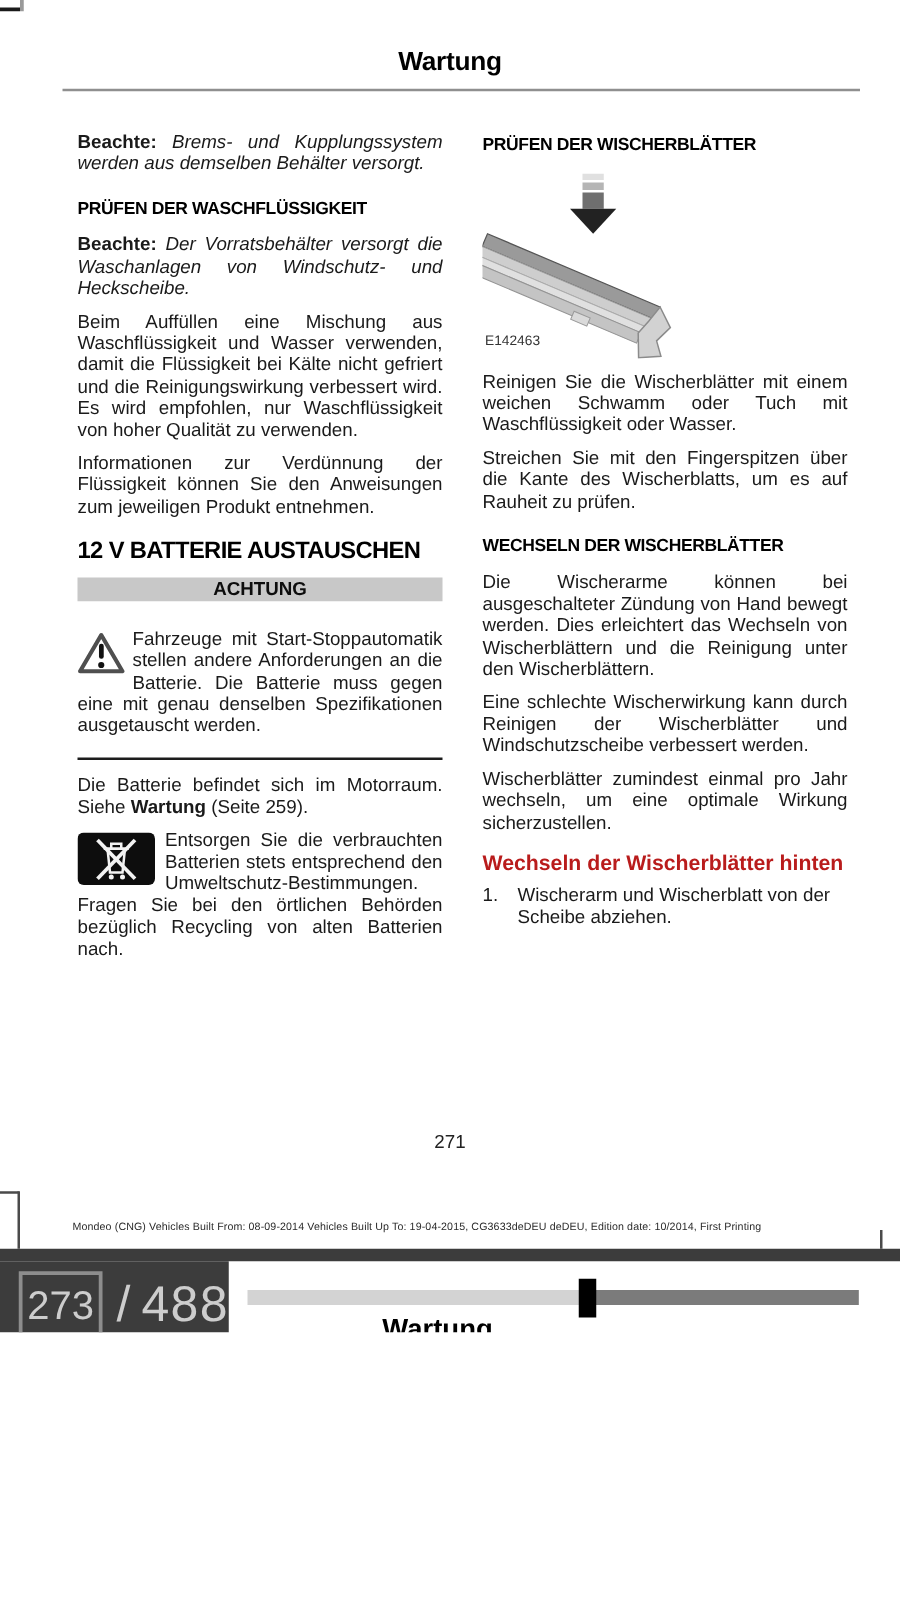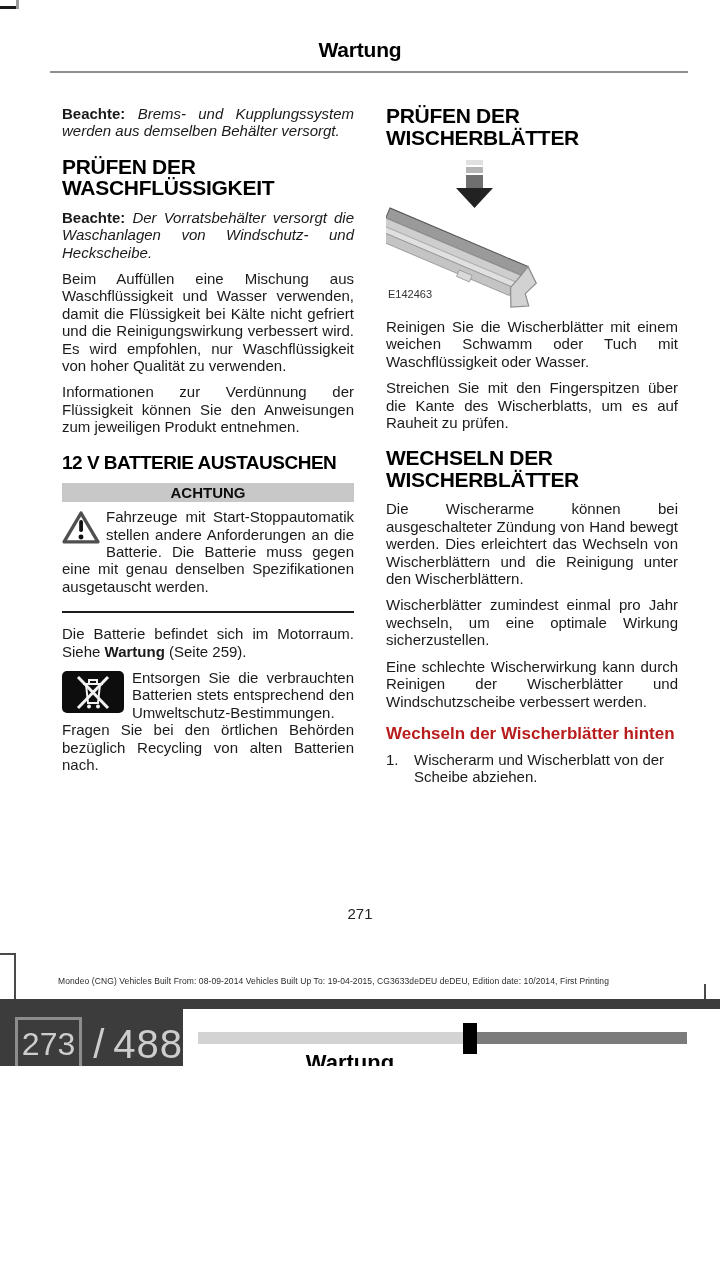--- a/index.html
+++ b/index.html
@@ -11,30 +11,30 @@
              font-size:21px;font-weight:700;color:#000;letter-spacing:-0.2px;}
   .doc-rule{position:absolute;top:71px;left:50px;width:638px;height:2px;background:#8f8f8f;}
 
   .col{position:absolute;top:105px;width:292px;}
   .col-left{left:62px;}
   .col-right{left:386px;}
 
   p.body{font-size:15px;line-height:17.4px;margin:0 0 9px;text-align:justify;}
   p.body:last-child{margin-bottom:0;}
   .note i{font-style:italic;}
-  .h-sec{font-size:21px;line-height:21.5px;font-weight:700;color:#000;
+  .h-sec{font-size:14px;line-height:21.5px;font-weight:700;color:#000;
          letter-spacing:-0.3px;margin:16px 0 10px;}
   .h-first{margin-top:0;}
   .h-narrow{width:250px;}
   .h-nowrap{white-space:nowrap;font-size:19px;letter-spacing:-0.5px;}
   .h-sub{font-size:17px;line-height:19px;font-weight:700;color:#b91c1c;margin:14px 0 8px;}
 
   .warnbox{border-bottom:2px solid #1c1c1c;padding-bottom:16px;margin:4px 0 12px;}
   .warnbar{background:#c8c8c8;height:19px;line-height:19px;text-align:center;
-           font-weight:700;font-size:15px;color:#0d0d0d;margin-bottom:6px;}
+           font-weight:700;font-size:15px;color:#0d0d0d;margin-bottom:22px;}
   .warn-tri{float:left;margin:2px 6px 3px 0;}
   .warn-text{text-align:justify;}
   .disposal-icon{float:left;margin:2px 8px 3px 0;}
 
   .fig{position:relative;height:150px;margin:2px 0 10px;}
   .fig svg{position:absolute;left:0;top:0;}
   .fig-label{position:absolute;left:2px;bottom:8px;font-size:11px;color:#333;}
 
   .num-li{display:flex;margin:2px 0 9px;}
   .num-li .n{width:28px;flex:none;font-size:15px;line-height:17.4px;}
@@ -155,22 +155,22 @@
         </svg>
         <span class="fig-label">E142463</span>
       </div>
 
       <p class="body">Reinigen Sie die Wischerblätter mit einem weichen Schwamm oder Tuch mit Waschflüssigkeit oder Wasser.</p>
       <p class="body">Streichen Sie mit den Fingerspitzen über die Kante des Wischerblatts, um es auf Rauheit zu prüfen.</p>
 
       <div class="h-sec h-narrow">WECHSELN DER WISCHERBLÄTTER</div>
 
       <p class="body">Die Wischerarme können bei ausgeschalteter Zündung von Hand bewegt werden. Dies erleichtert das Wechseln von Wischerblättern und die Reinigung unter den Wischerblättern.</p>
+      <p class="body">Eine schlechte Wischerwirkung kann durch Reinigen der Wischerblätter und Windschutzscheibe verbessert werden.</p>
       <p class="body">Wischerblätter zumindest einmal pro Jahr wechseln, um eine optimale Wirkung sicherzustellen.</p>
-      <p class="body">Eine schlechte Wischerwirkung kann durch Reinigen der Wischerblätter und Windschutzscheibe verbessert werden.</p>
 
       <div class="h-sub">Wechseln der Wischerblätter hinten</div>
 
       <div class="num-li">
         <span class="n">1.</span>
         <span class="t">Wischerarm und Wischerblatt von der Scheibe abziehen.</span>
       </div>
     </div>
 
     <div class="page-num">271</div>

